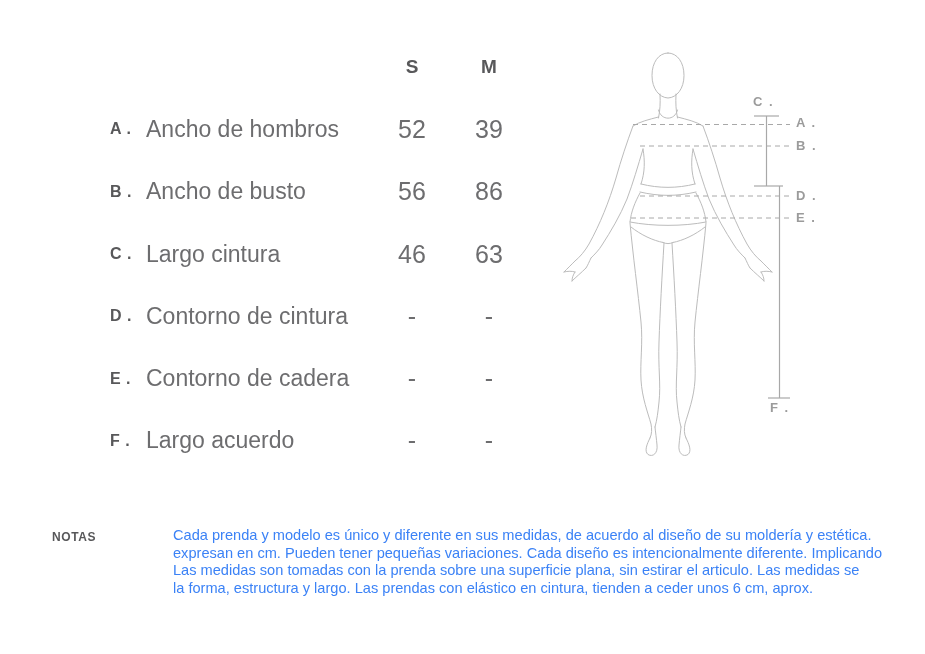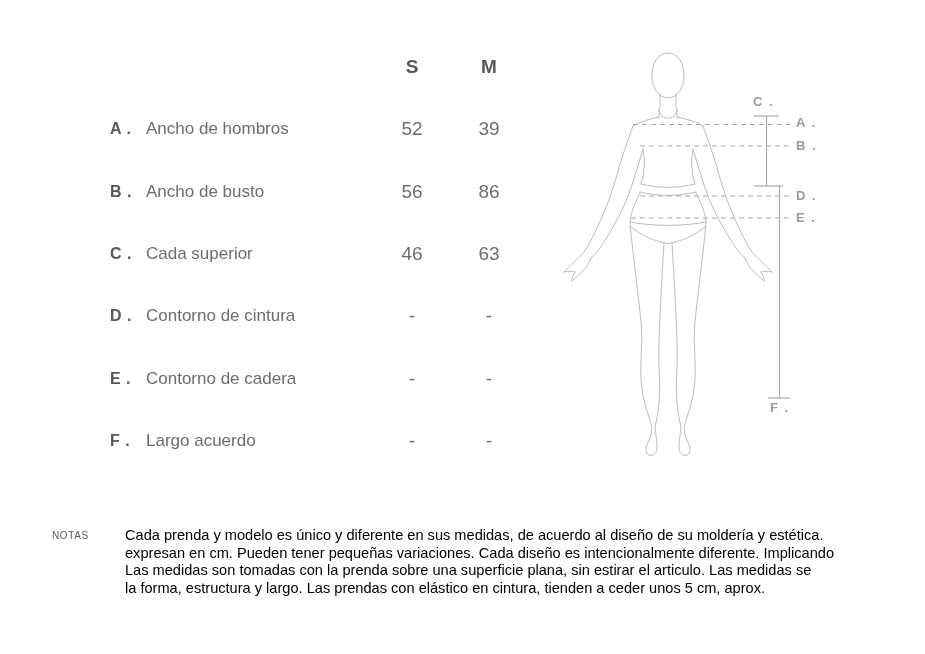--- a/index.html
+++ b/index.html
@@ -9,46 +9,46 @@
   }
   
   .size-table{
     position:absolute;left:110px;top:36px;
     display:grid;
     grid-template-columns:36px 232px 68px 86px;
     grid-auto-rows:62.3px;
     align-items:center;
   }
   .c-letter{font-weight:bold;color:#58585a;font-size:16px;letter-spacing:.5px;white-space:nowrap;}
-  .c-label{color:#6d6d6f;font-size:17px;white-space:nowrap;}
-  .c-val{color:#6d6d6f;font-size:19px;text-align:center;}
+  .c-label{color:#6d6d6f;font-size:23px;white-space:nowrap;}
+  .c-val{color:#6d6d6f;font-size:25px;text-align:center;}
   .c-head{font-weight:bold;color:#58585a;font-size:19px;text-align:center;}
   
   .fig-label{
     position:absolute;font-size:13px;font-weight:bold;color:#9b9b9b;
     letter-spacing:1.5px;white-space:nowrap;
   }
   .lbl-c{left:753px;top:94px;}
   .lbl-a{left:796px;top:115px;}
   .lbl-b{left:796px;top:138px;}
   .lbl-d{left:796px;top:188px;}
   .lbl-e{left:796px;top:210px;}
   .lbl-f{left:770px;top:400px;}
   
   .figure-svg{position:absolute;left:0;top:0;width:925px;height:654px;}
   .fig-outline{stroke:#bcbcbc;stroke-width:1;fill:none;stroke-linecap:round;stroke-linejoin:round;}
   .fig-dash{stroke:#a8a8a8;stroke-width:1;fill:none;stroke-dasharray:5 4;}
   .fig-bracket{stroke:#a8a8a8;stroke-width:1.2;fill:none;}
   
   .notes{position:absolute;left:52px;top:527px;display:flex;}
   .notes-heading{
-    width:73px;flex:0 0 73px;font-size:10px;font-weight:normal;color:#58585a;
+    width:73px;flex:0 0 73px;font-size:12px;font-weight:bold;color:#58585a;
     letter-spacing:.6px;padding-top:2.5px;
   }
-  .notes-text{font-size:14.6px;line-height:17.6px;color:#000000;}
+  .notes-text{font-size:14.6px;line-height:17.6px;color:#3b82f6;margin-left:48px;}
   .notes-text div{white-space:nowrap;}
 </style>
 </head>
 <body>
 
 <div class="canvas">
 
   <div class="size-table">
 
     <div></div>
@@ -60,21 +60,21 @@
     <div class="c-label">Ancho de hombros</div>
     <div class="c-val">52</div>
     <div class="c-val">39</div>
 
     <div class="c-letter">B .</div>
     <div class="c-label">Ancho de busto</div>
     <div class="c-val">56</div>
     <div class="c-val">86</div>
 
     <div class="c-letter">C .</div>
-    <div class="c-label">Cada superior</div>
+    <div class="c-label">Largo cintura</div>
     <div class="c-val">46</div>
     <div class="c-val">63</div>
 
     <div class="c-letter">D .</div>
     <div class="c-label">Contorno de cintura</div>
     <div class="c-val">-</div>
     <div class="c-val">-</div>
 
     <div class="c-letter">E .</div>
     <div class="c-label">Contorno de cadera</div>
@@ -147,17 +147,17 @@
   <span class="fig-label lbl-d">D .</span>
   <span class="fig-label lbl-e">E .</span>
   <span class="fig-label lbl-f">F .</span>
 
   <div class="notes">
     <div class="notes-heading">NOTAS</div>
     <div class="notes-text">
       <div>Cada prenda y modelo es único y diferente en sus medidas, de acuerdo al diseño de su moldería y estética.</div>
       <div>expresan en cm. Pueden tener pequeñas variaciones. Cada diseño es intencionalmente diferente. Implicando</div>
       <div>Las medidas son tomadas con la prenda sobre una superficie plana, sin estirar el articulo. Las medidas se</div>
-      <div>la forma, estructura y largo. Las prendas con elástico en cintura, tienden a ceder unos 5 cm, aprox.</div>
+      <div>la forma, estructura y largo. Las prendas con elástico en cintura, tienden a ceder unos 6 cm, aprox.</div>
     </div>
   </div>
 
 </div>
 
 </body></html>

